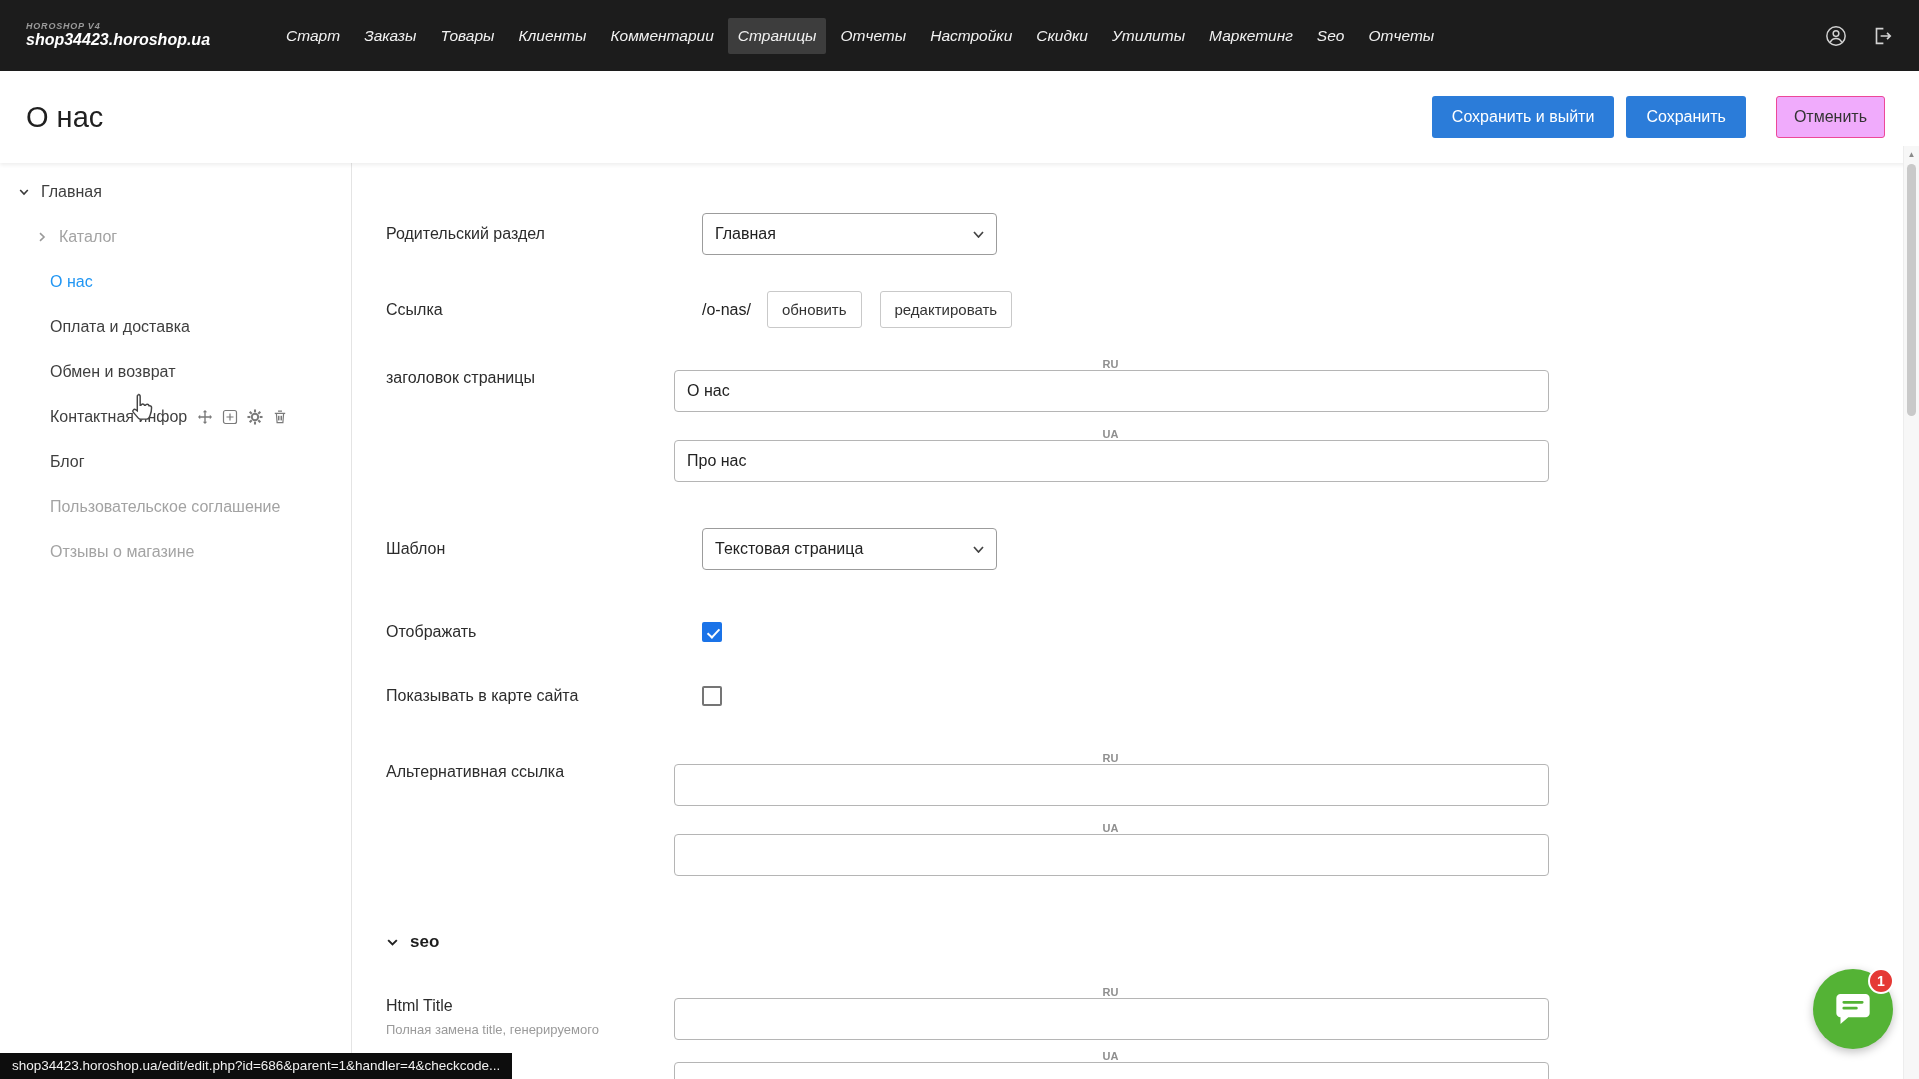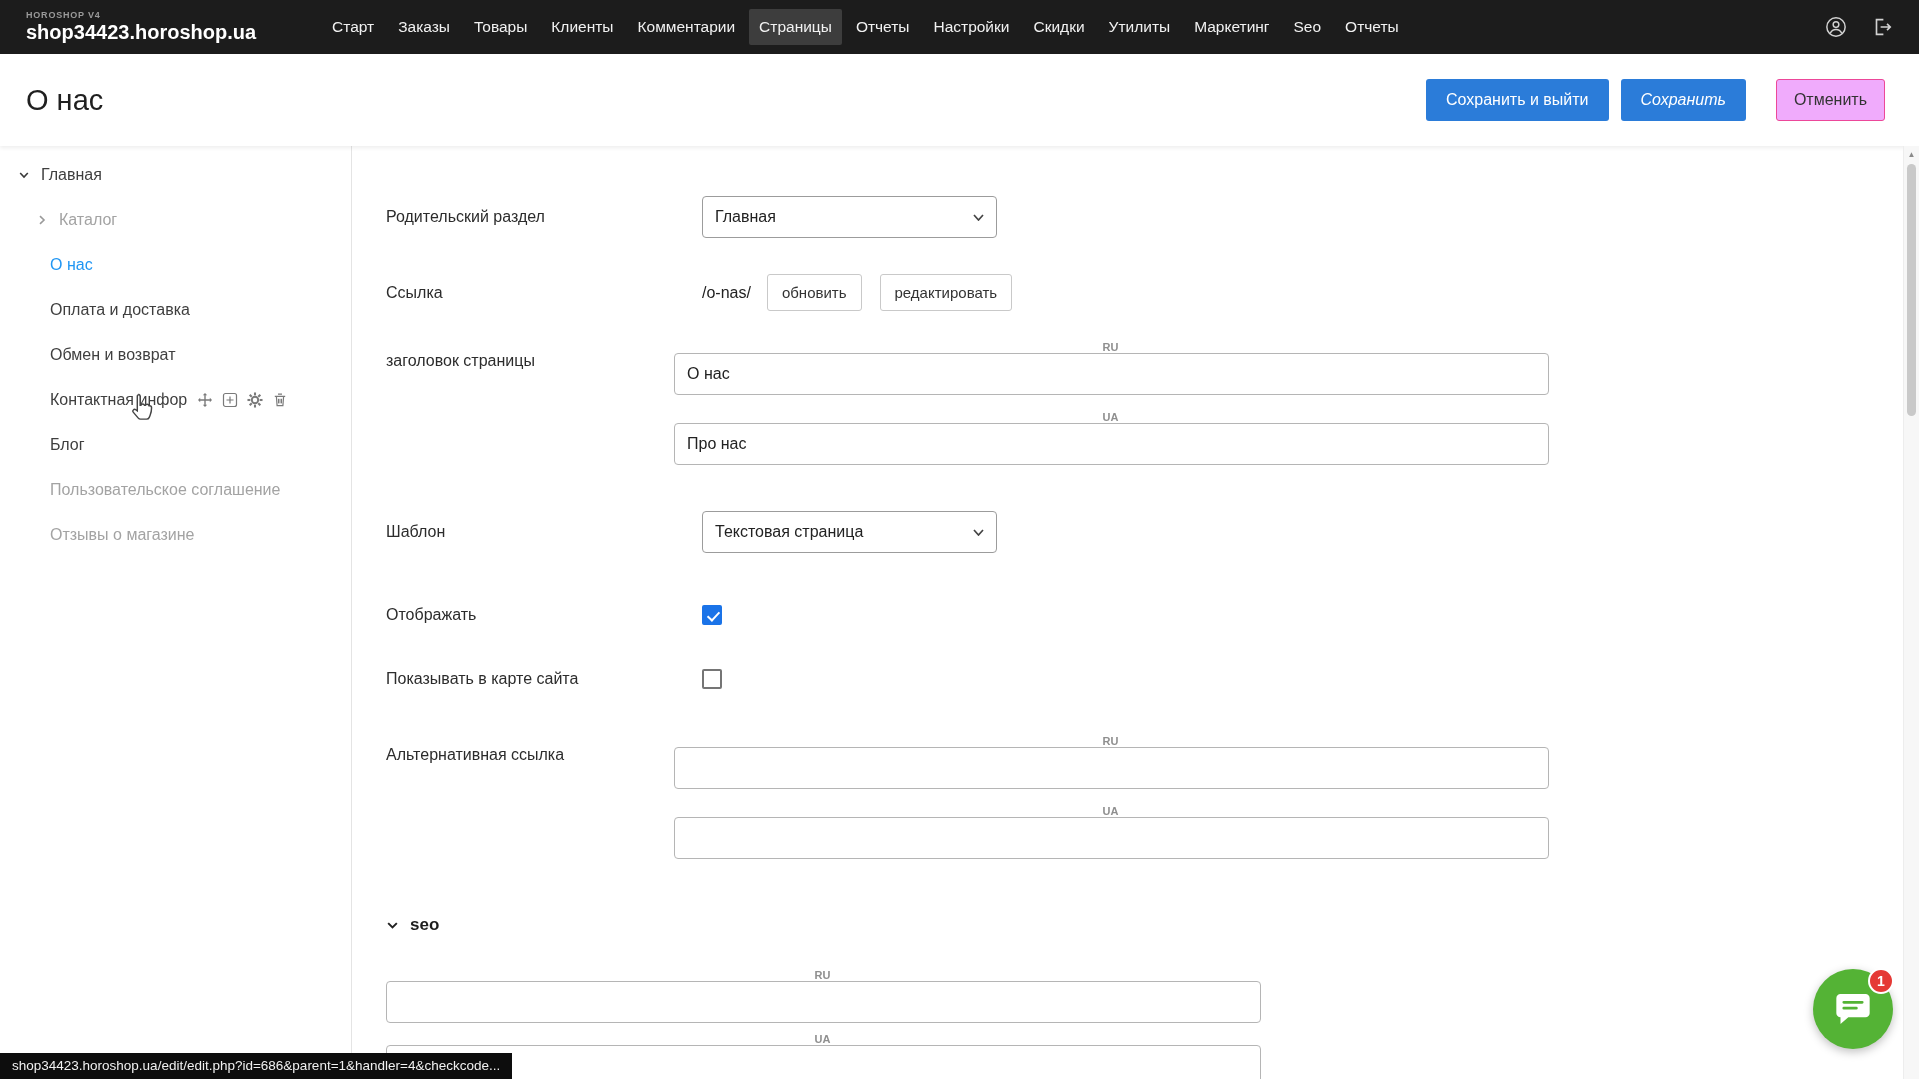--- a/index.html
+++ b/index.html
@@ -1,38 +1,38 @@
 <!DOCTYPE html>
 <html><head>
 <meta charset="utf-8">
 <style>
   * { margin:0; padding:0; box-sizing:border-box; }
   html,body { width:1919px; height:1079px; }
   body { font-family:"Liberation Sans", sans-serif; background:#fff; overflow:hidden; }
   .app { position:relative; width:1919px; height:1079px; background:#fff; overflow:hidden; }
 
   
-  .topbar { height:54px; background:#1c1c1c; display:flex; align-items:center; padding:0 26px; color:#fff; position:relative; z-index:6; }
+  .topbar { height:71px; background:#1c1c1c; display:flex; align-items:center; padding:0 26px; color:#fff; position:relative; z-index:6;font-style:italic; }
   .brand { margin-right:66px; line-height:1.15; cursor:pointer; }
   .brand-small { font-size:9px; letter-spacing:.8px; color:#9a9a9a; font-weight:bold; }
-  .brand-main { font-size:20px; font-weight:bold; color:#fff; }
+  .brand-main { font-size:16px; font-weight:bold; color:#fff; }
   .mainnav { display:flex; align-items:center; gap:4px; flex:1; min-width:0; }
   .nav-item { color:#f1f1f1; font-size:15.5px; padding:9px 10px; cursor:pointer; border-radius:2px; white-space:nowrap; }
   .nav-item.active { background:#3d3d3d; }
   .topbar-icons { display:flex; gap:24px; margin-left:20px; align-items:center; }
   .icon-btn { cursor:pointer; display:flex; }
 
   
   .pagehead { height:92px; display:flex; align-items:center; padding:0 34px 0 26px; background:#fff; position:relative; z-index:5; box-shadow:0 2px 4px rgba(0,0,0,.07); }
   .page-title { font-size:29px; font-weight:400; color:#1f1f1f; }
   .actions { margin-left:auto; display:flex; align-items:center; }
   .btn { font-size:16px; border-radius:3px; padding:12px 20px; border:none; cursor:pointer; font-family:inherit; }
   .btn.primary { background:#2b7cd9; color:#fff; }
   .btn-save-exit { margin-right:12px; }
-  .btn-save { margin-right:30px;font-style:italic; }
+  .btn-save { margin-right:30px; }
   .btn.ghost { background:#f0abfc; color:#333; border:1px solid #ec4899; padding:11px 17px; }
 
   
   .body { position:relative; height:933px; display:flex; overflow:hidden; }
 
   
   .sidebar { width:352px; flex:none; border-right:1px solid #e4e4e4; padding-top:6px; }
   .tree-item { height:45px; display:flex; align-items:center; font-size:16px; color:#3f3f3f; cursor:pointer; white-space:nowrap; }
   .tree-item .chev { width:14px; margin-right:9px; display:flex; flex:none; }
   .lvl0 { padding-left:18px; }
@@ -290,20 +290,24 @@
       </div>
 
       <div class="sec-head">
         <svg width="13" height="13" viewBox="0 0 12 12">
             <path d="M2 3.8l4 4 4-4" fill="none" stroke="#222" stroke-width="1.8"></path>
           </svg>
         <span>seo</span>
       </div>
 
       <div class="row top">
+        <div class="flabel">
+          <div>Html Title</div>
+          <div class="hint">Полная замена title, генерируемого</div>
+        </div>
         <div class="stack" style="gap:10px;">
           <div class="langrow">
             <span class="lang">RU</span>
             <input class="tinput" type="text" value="" style="">
           </div>
           <div class="langrow">
             <span class="lang">UA</span>
             <input class="tinput" type="text" value="" style="">
           </div>
         </div>

